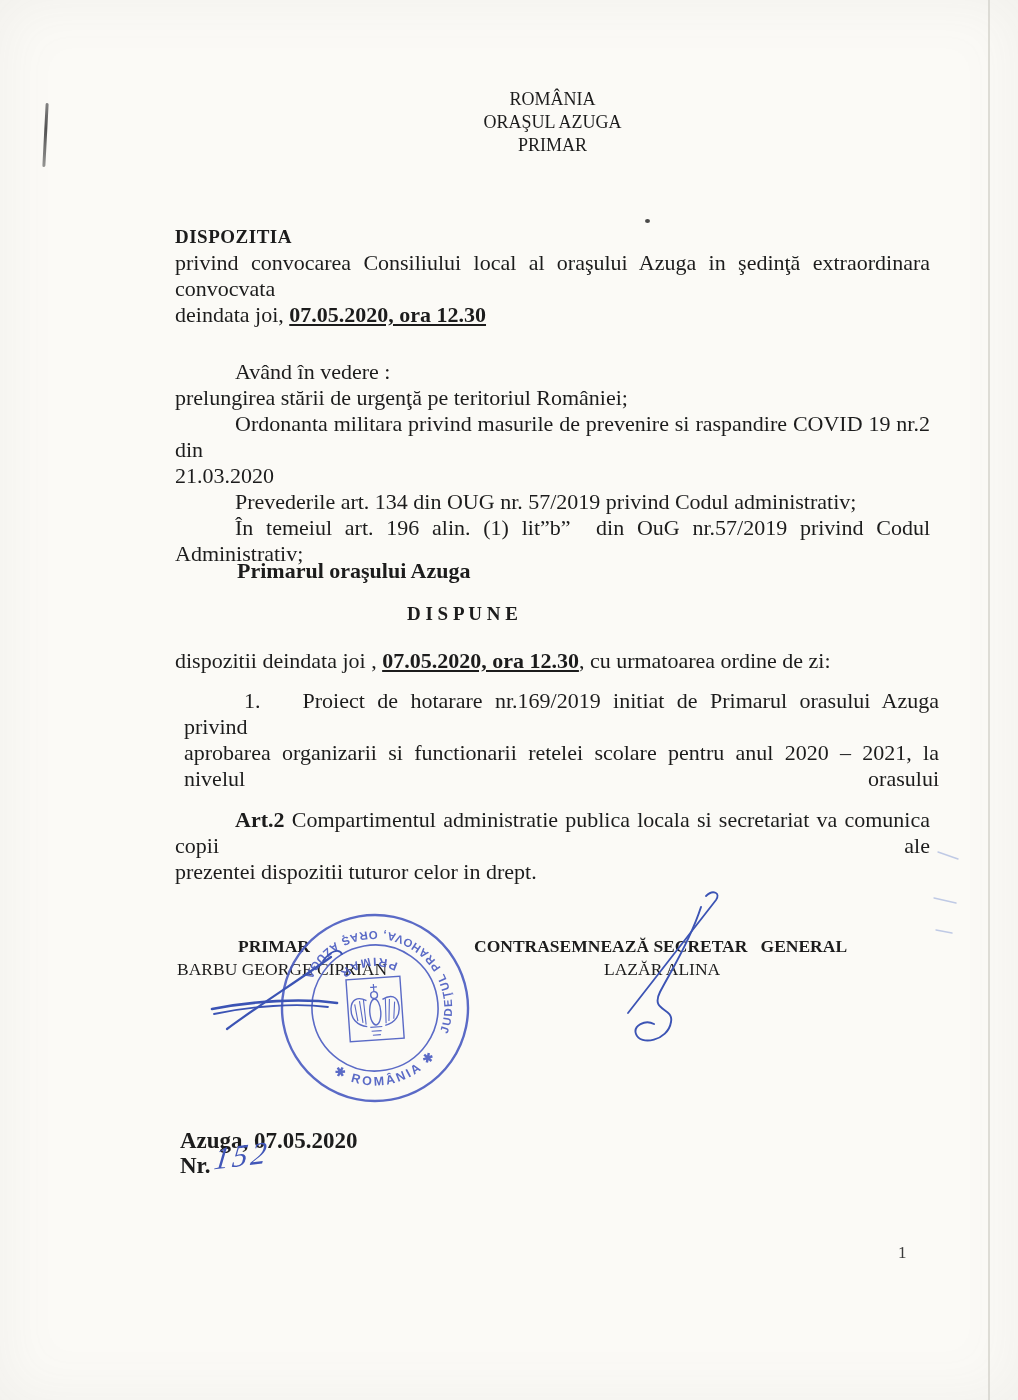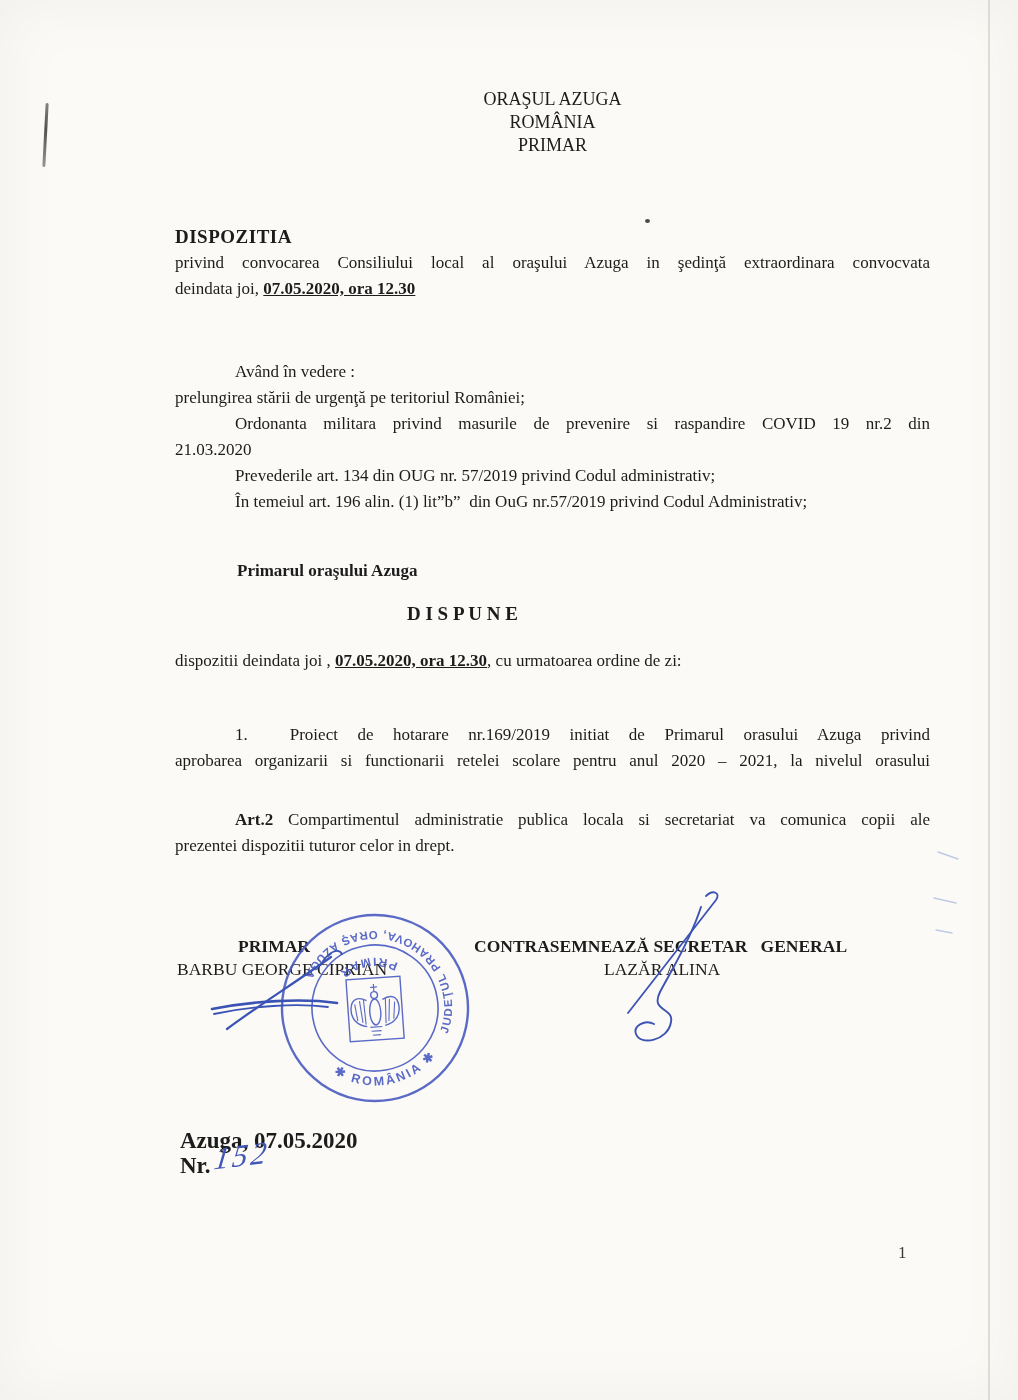--- a/index.html
+++ b/index.html
@@ -8,21 +8,21 @@
     width:1018px;height:1400px;
     margin:0 auto;
     background:#fbfaf6;
     overflow:hidden;
     font-family:"Liberation Serif","DejaVu Serif",serif;
     color:#1c1c1c;
     box-shadow:inset 0 0 60px rgba(120,120,110,0.08);
   }
   .abs{position:absolute;}
   .col{left:175px;width:755px;}
-  .line{font-size:17px;line-height:26px;text-align:justify;white-space:pre-wrap;}
+  .line{font-size:22px;line-height:26px;text-align:justify;white-space:pre-wrap;}
   .stretch{text-align-last:justify;}
   .indent{text-indent:60px;}
   .b{font-weight:bold;}
   .bu{font-weight:bold;text-decoration:underline;}
   .center{}
   .hdr{font-size:18px;line-height:23px;text-align:center;}
   .doc-title{font-size:19px;font-weight:bold;letter-spacing:0.5px;}
   .dispune{font-size:19px;font-weight:bold;}
   .sig-title{font-size:17.5px;font-weight:bold;white-space:pre;}
   .sig-name{font-size:17.5px;white-space:pre;}
@@ -45,22 +45,22 @@
 </head>
 <body>
 
 <div class="page">
 
   <div class="abs penline-topleft" style="left:44px;top:103px;"></div>
   <div class="abs paper-edge" style="left:988px;top:0;"></div>
   <div class="abs dot" style="left:645px;top:219px;"></div>
 
   <div class="abs hdr" style="left:175px;top:88px;width:755px;">
+    <div>ROMÂNIA</div>
     <div>ORAŞUL AZUGA</div>
-    <div>ROMÂNIA</div>
     <div>PRIMAR</div>
   </div>
 
   <div class="abs col center doc-title" style="top:226px;">DISPOZITIA</div>
   <div class="abs col" style="top:250px;">
     <div class="line stretch">privind convocarea Consiliului local al oraşului Azuga in şedinţă extraordinara convocvata</div>
     <div class="line"><span>deindata joi, </span><span class="bu">07.05.2020, ora 12.30</span></div>
   </div>
 
   <div class="abs col" style="top:359px;">
@@ -73,21 +73,21 @@
   </div>
 
   <div class="abs col line b" style="top:558px;text-indent:62px;">Primarul oraşului Azuga</div>
 
   <div class="abs dispune" style="left:407px;top:603px;">D I S P U N E</div>
 
   <div class="abs col" style="top:648px;">
     <div class="line"><span>dispozitii deindata joi , </span><span class="bu">07.05.2020, ora 12.30</span><span>, cu urmatoarea ordine de zi:</span></div>
   </div>
 
-  <div class="abs col" style="top:722px;">
+  <div class="abs col" style="top:688px;margin-left:9px;">
     <div class="line indent stretch"><span>1.</span><span style="display:inline-block;width:42px;"></span><span>Proiect de hotarare nr.169/2019 initiat de Primarul orasului Azuga privind</span></div>
     <div class="line stretch">aprobarea organizarii si functionarii retelei scolare pentru anul 2020 – 2021, la nivelul orasului</div>
   </div>
 
   <div class="abs col" style="top:807px;">
     <div class="line indent stretch"><span class="b">Art.2</span><span> Compartimentul administratie publica locala si secretariat va comunica copii ale</span></div>
     <div class="line">prezentei dispozitii tuturor celor in drept.</div>
   </div>
 
   <div class="abs sig-title" style="left:238px;top:936px;">PRIMAR</div>

